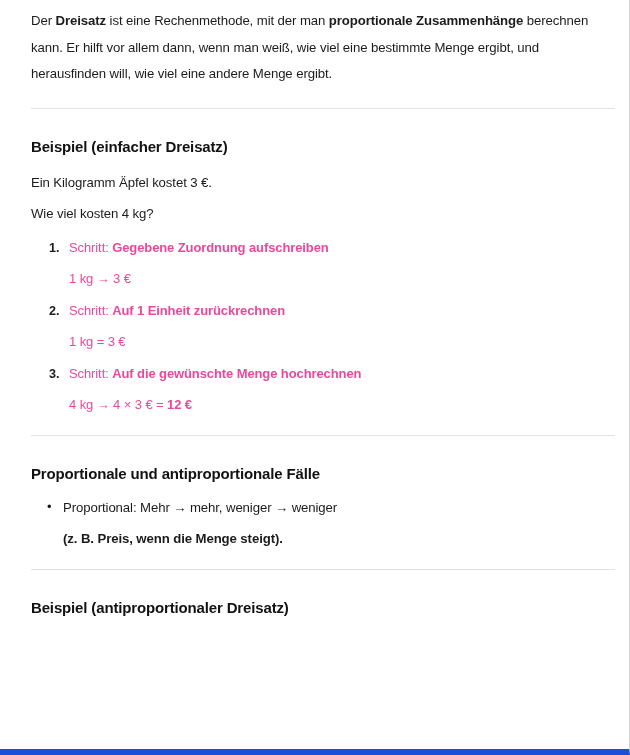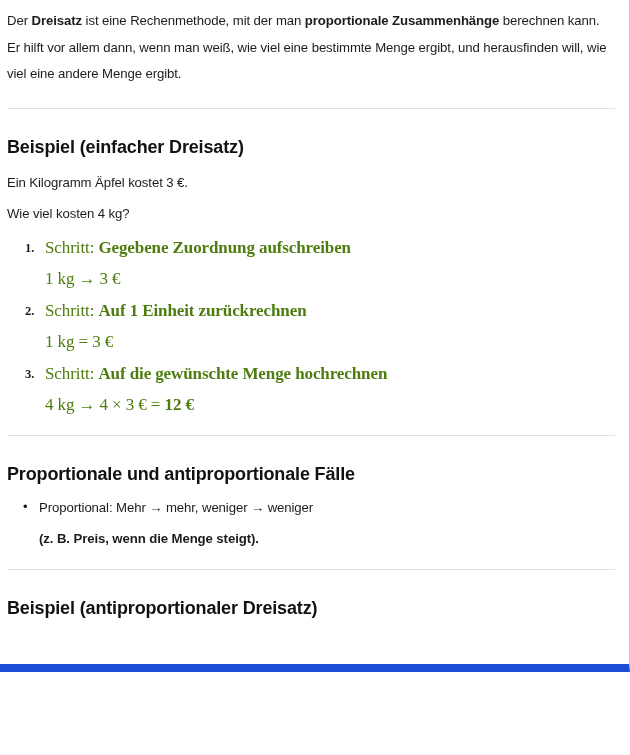--- a/index.html
+++ b/index.html
@@ -8,26 +8,27 @@
     background: #ffffff;
   }
   body {
     font-family: "Liberation Sans", sans-serif;
     color: #1a1a1a;
     -webkit-font-smoothing: antialiased;
   }
   .page {
     position: relative;
     width: 630px;
-    height: 672px;
+    height: 755px;
     box-sizing: border-box;
     background: #ffffff;
     overflow: hidden;
     border-right: 1px solid #cfcfcf;
-    border-bottom: 8px solid #1d4ed8;
+    border-bottom: 6px solid #1d4ed8;
+    padding-left: 24px;
   }
   .content {
     padding: 8px 14px 0 7px;
     box-sizing: border-box;
   }
 
   
   .intro {
     font-size: 13.2px;
     line-height: 26.5px;
@@ -43,21 +44,21 @@
     border-top: 1px solid #e2e2e2;
     margin: 0;
   }
   .d1 { margin-top: 20px; }
   .d2 { margin-top: 20px; }
   .d3 { margin-top: 20px; }
 
   .section { padding-top: 0; }
 
   h2.sec-title {
-    font-size: 18px;
+    font-size: 15px;
     font-weight: 700;
     line-height: 20px;
     margin: 28px 0 0 0;
     color: #121212;
     letter-spacing: -0.15px;
   }
 
   p.para {
     font-size: 13.2px;
     line-height: 20px;
@@ -69,26 +70,25 @@
 
   
   ol.steps {
     margin: 14px 0 0 0;
     padding: 0 0 0 38px;
     list-style: none;
     counter-reset: stepnum;
   }
   ol.steps > li {
     position: relative;
-    font-size: 17px;
+    font-size: 13px;
     line-height: 20px;
-    color: #4d7c0f;
+    color: #ec4899;
     letter-spacing: -0.1px;
     margin-top: 12px;
-    font-family: Liberation Serif, serif;
   }
   ol.steps > li:first-child { margin-top: 0; }
   ol.steps > li.num {
     counter-increment: stepnum;
   }
   ol.steps > li.num::before {
     content: counter(stepnum) ".";
     position: absolute;
     left: -20px;
     top: 0;

